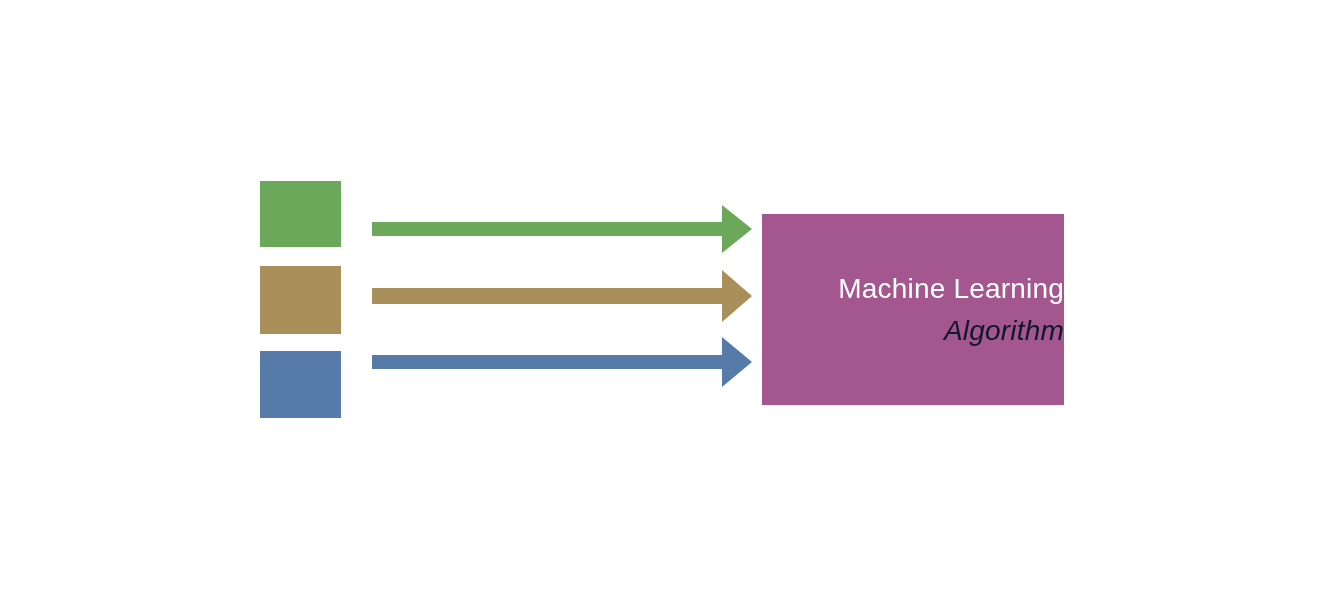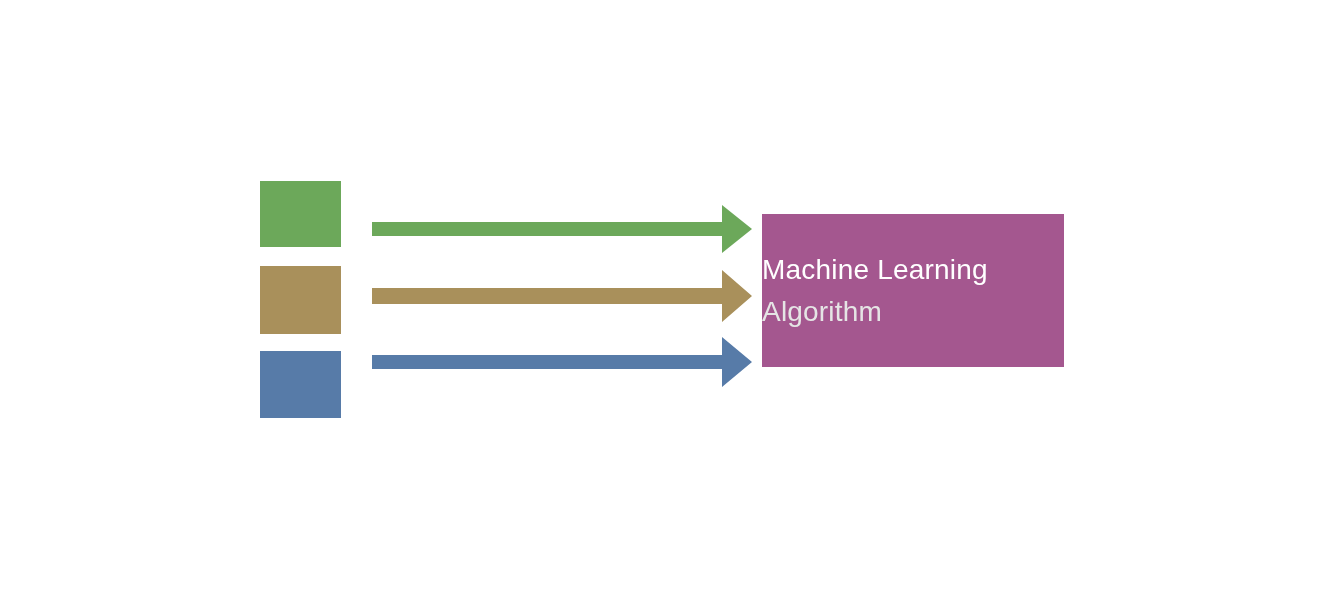--- a/index.html
+++ b/index.html
@@ -52,25 +52,25 @@
   .flow-arrow svg {
     display: block;
     width: 380px;
     height: 56px;
   }
   #ml-box {
     position: absolute;
     left: 762px;
     top: 214px;
     width: 302px;
-    height: 153px;
+    height: 191px;
     box-sizing: border-box;
     display: flex;
     flex-direction: column;
-    align-items: flex-start;
+    align-items: flex-end;
     justify-content: center;
   }
   #ml-box .ml-line {
     color: #ffffff;
     font-size: 28px;
     line-height: 42px;
     font-weight: 400;
     text-align: center;
     letter-spacing: 0.2px;
     white-space: nowrap;
@@ -100,16 +100,16 @@
   </div>
 
   <div class="flow-arrow" id="flow-arrow-blue">
     <svg viewBox="0 0 380 56" xmlns="http://www.w3.org/2000/svg" aria-hidden="true">
       <polygon class="arrow-poly" points="0,21 350,21 350,3 380,28 350,53 350,35 0,35" fill="#577ba8"></polygon>
     </svg>
   </div>
 
   <div id="ml-box" style="background: rgb(164, 87, 143);">
     <div class="ml-line" style="color: rgb(255, 255, 255);">Machine Learning</div>
-    <div class="ml-line" style="color: #e5e5e5;">Algorithm</div>
+    <div class="ml-line" style="color: #0f172a; font-style: italic;">Algorithm</div>
   </div>
 
 </div>
 
 </body></html>

